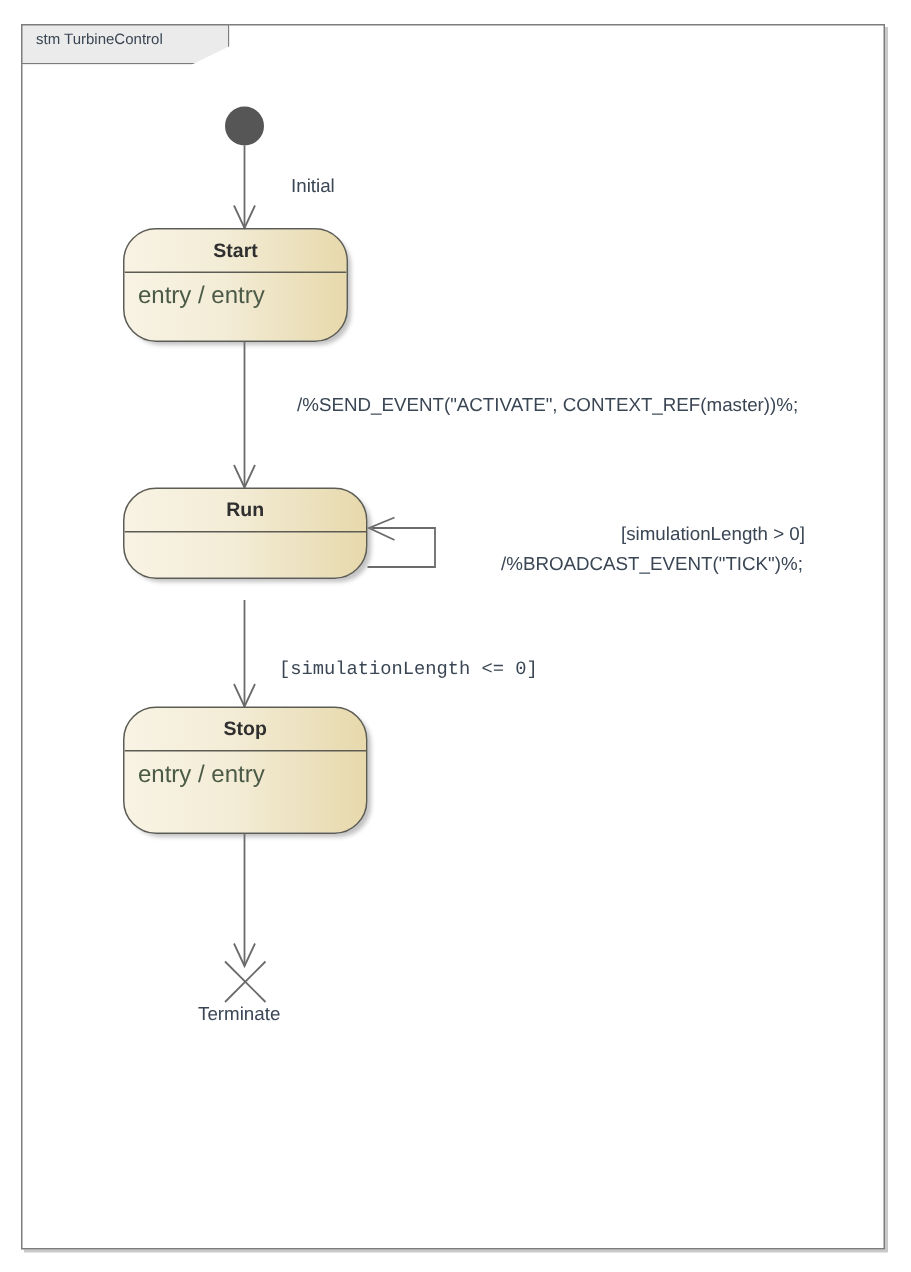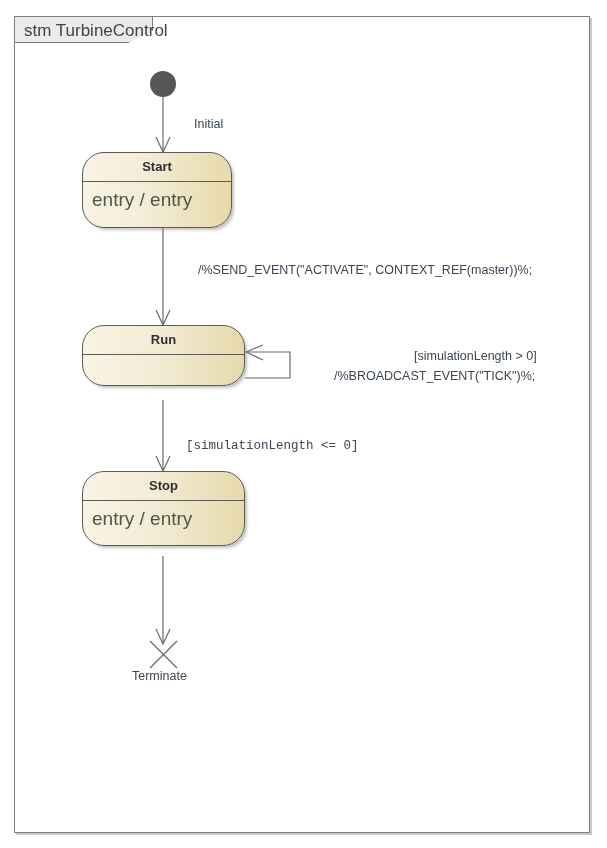--- a/index.html
+++ b/index.html
@@ -41,21 +41,21 @@
     border-left: 1px solid #7d7d7d;
     border-top: 1px solid #7d7d7d;
     box-sizing: border-box;
     -webkit-clip-path: polygon(0 0, 100% 0, 100% 55%, 82% 100%, 0 100%);
     clip-path: polygon(0 0, 100% 0, 100% 55%, 82% 100%, 0 100%);
   }
   #frame-title-text {
     position: absolute;
     left: 24px;
     top: 21px;
-    font-size: 17px;
+    font-size: 10px;
     color: #3a4654;
     white-space: nowrap;
   }
 
   
   #connector-layer {
     position: absolute;
     left: 0;
     top: 0;
     width: 607px;
@@ -77,21 +77,21 @@
     height: 28px;
     line-height: 28px;
     text-align: center;
     font-size: 13px;
     font-weight: bold;
     color: #2f2f2f;
     border-bottom: 1px solid #5c5c55;
   }
   .state-body {
     padding: 7px 0 0 9px;
-    font-size: 19px;
+    font-size: 16px;
     color: #4a5a46;
   }
 
   
   #initial-node {
     position: absolute;
     left: 150px;
     top: 71px;
     width: 26px;
     height: 26px;
@@ -157,18 +157,18 @@
 
 <div class="state-node" style="left:82px; top:325px; width:163px; height:61px;">
   <div class="state-title">Run</div>
 </div>
 
 <div class="edge-label" style="left:398px; top:349px;margin-left:16px;">[simulationLength &gt; 0]</div>
 <div class="edge-label" style="left:334px; top:369px;">/%BROADCAST_EVENT("TICK")%;</div>
 
 <div class="edge-label" style="left:186px; top:439px;font-family:Liberation Mono, monospace;">[simulationLength &lt;= 0]</div>
 
-<div class="state-node" style="left:82px; top:471px; width:163px; height:75px;">
+<div class="state-node" style="left:82px; top:471px; width:163px; height:85px;">
   <div class="state-title">Stop</div>
   <div class="state-body">entry / entry</div>
 </div>
 
 <div class="node-label" style="left:132px; top:669px;">Terminate</div>
 
 </body></html>

